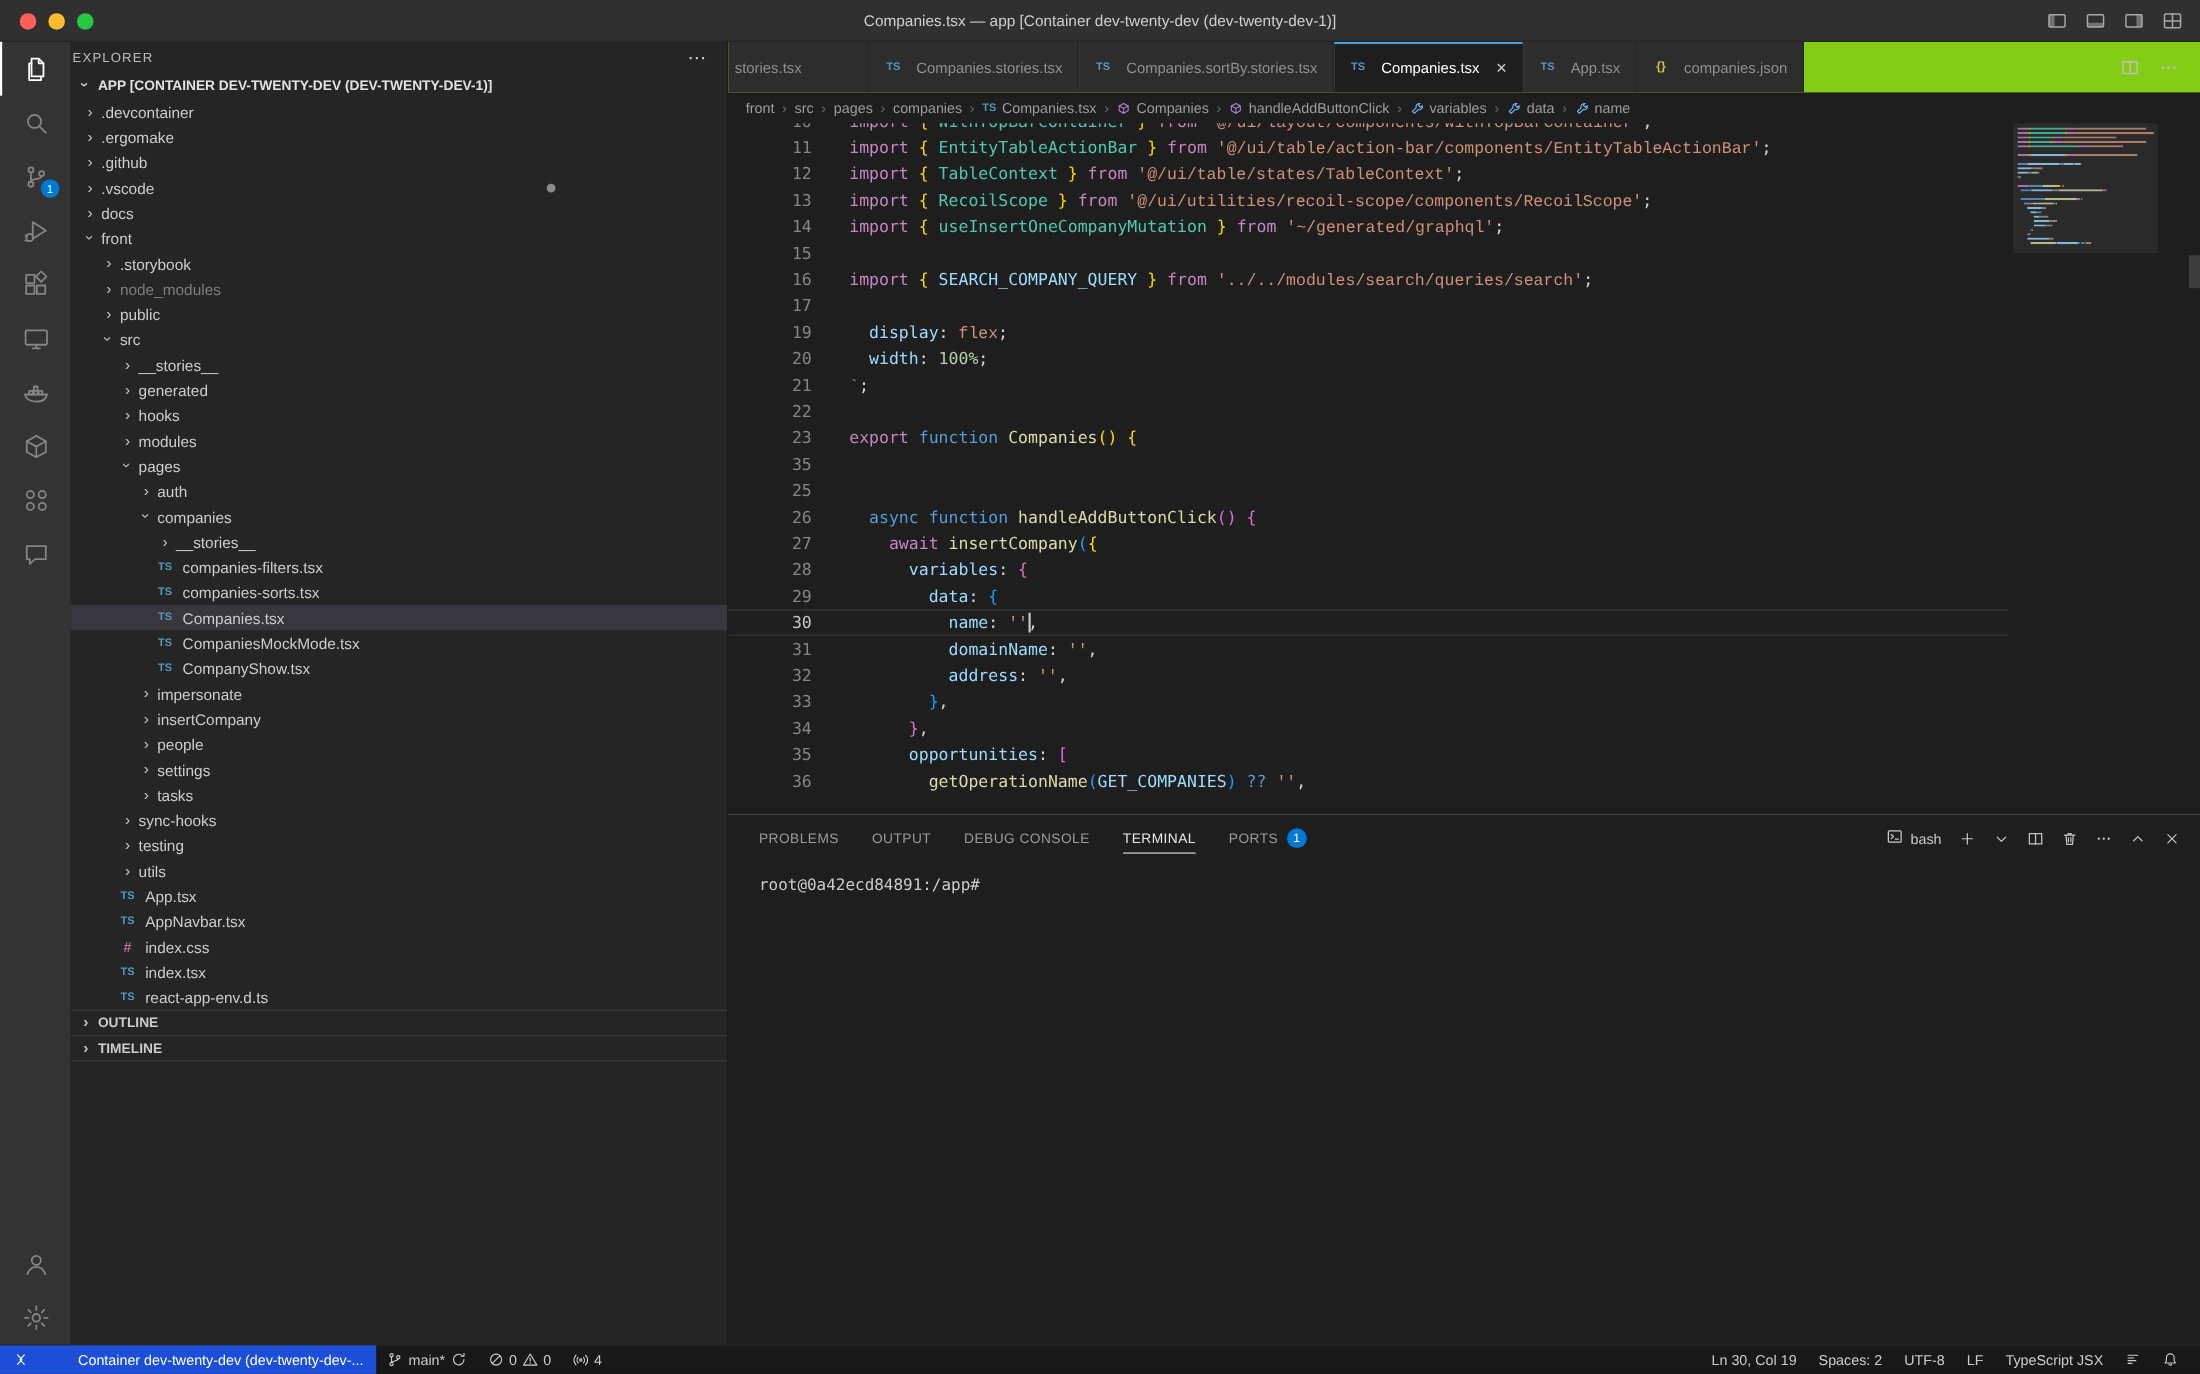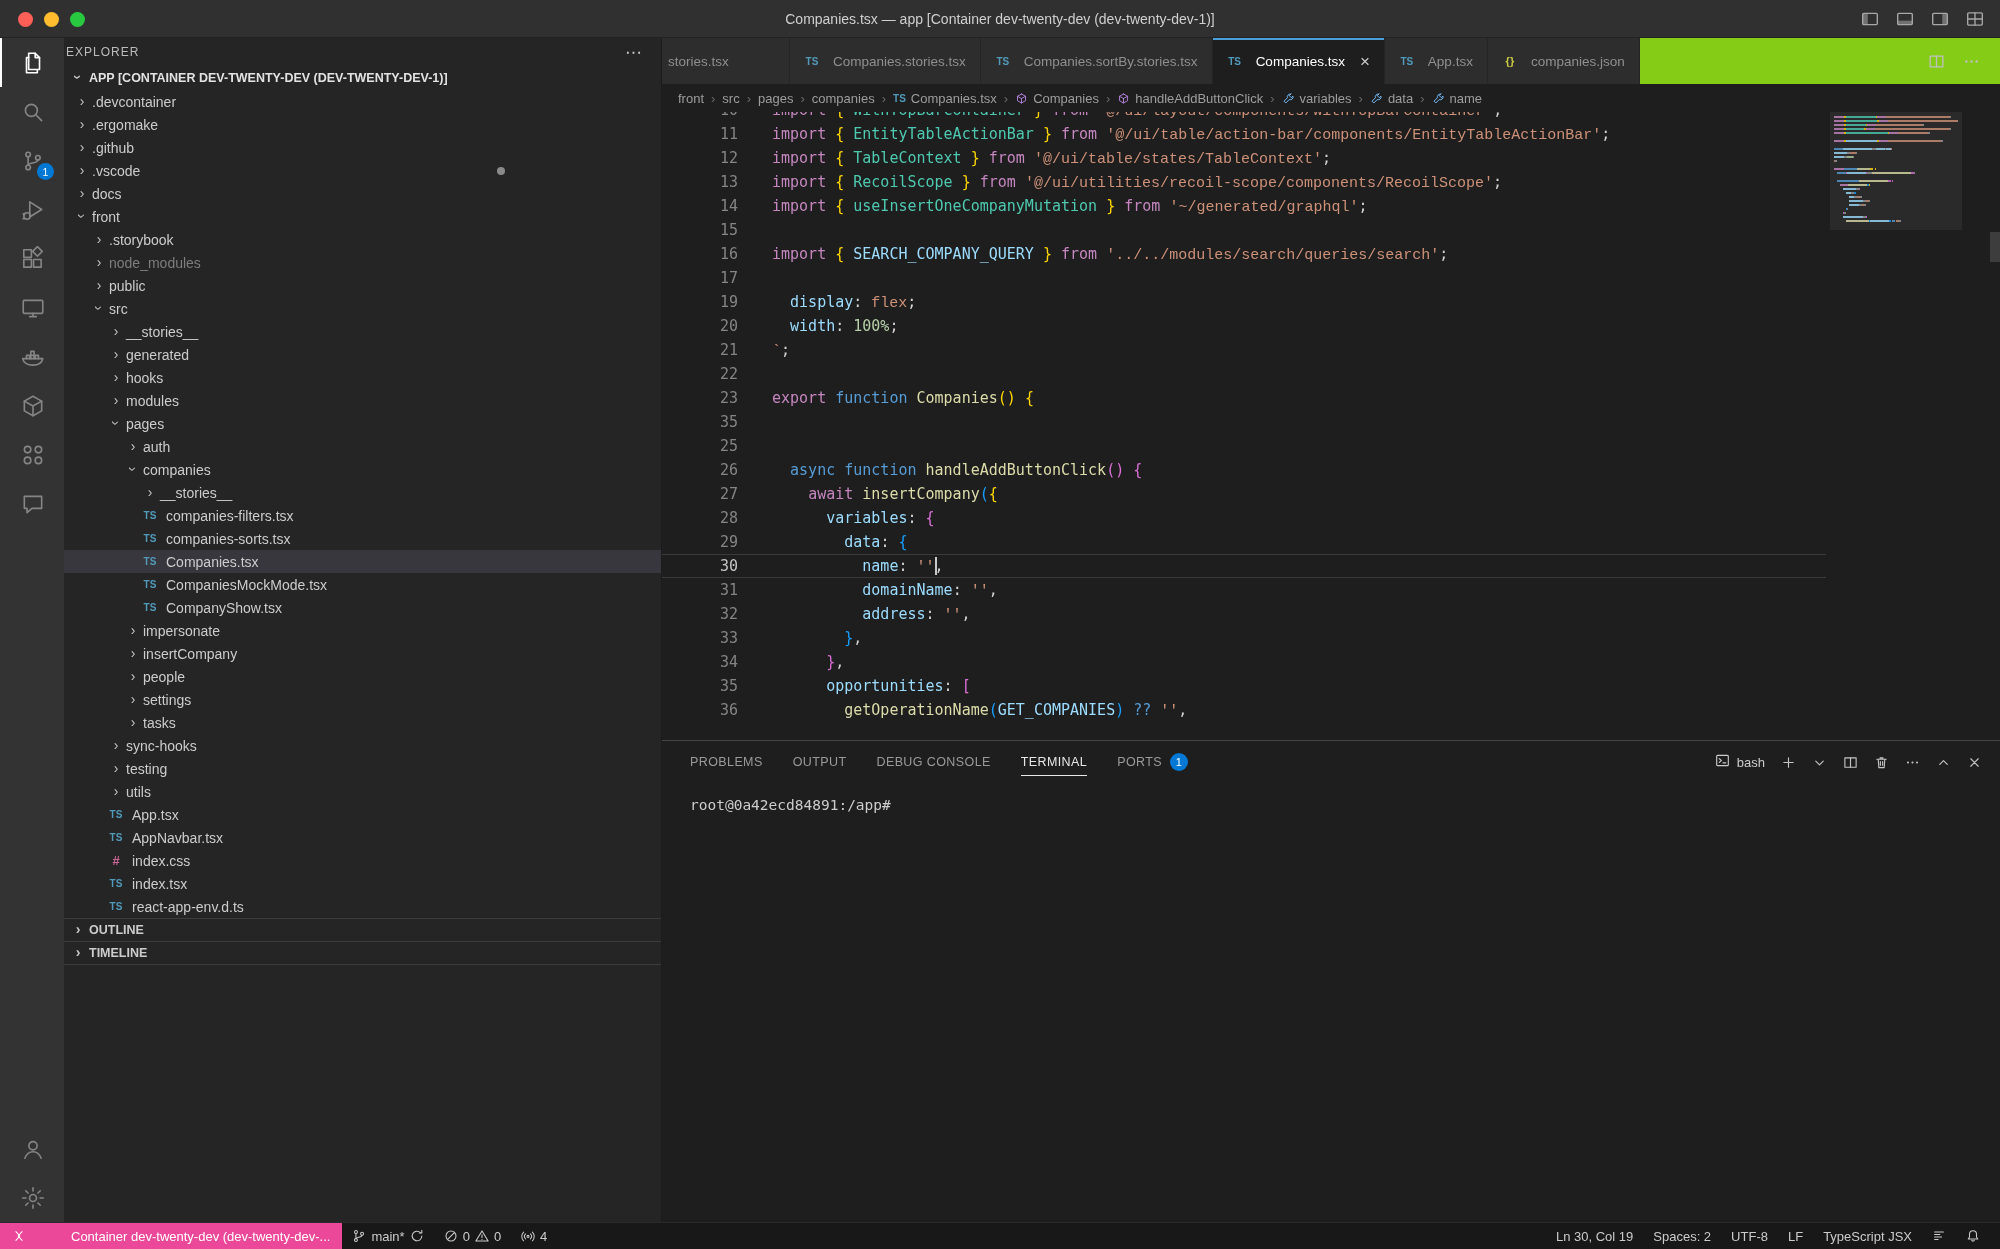--- a/index.html
+++ b/index.html
@@ -101,21 +101,21 @@
   .panel-actions { margin-left:auto; display:flex; align-items:center; gap:16px; color:#c5c5c5; }
   .shell-label { display:flex; align-items:center; gap:7px; font-size:13px; color:#cccccc; cursor:pointer; }
   .pa-ic { display:flex; cursor:pointer; }
   .terminal-body { flex:1; padding:14px 0 0 28px; font-family:"DejaVu Sans Mono", monospace; font-size:14.5px; color:#cccccc; cursor:text; }
 
   
   .statusbar { height:27px; background:#181818; border-top:1px solid #2b2b2b; display:flex; align-items:stretch; font-size:13px; color:#cccccc; }
   .sb-left { display:flex; align-items:stretch; }
   .sb-right { margin-left:auto; display:flex; align-items:stretch; padding-right:10px; }
   .sb-item { display:flex; align-items:center; gap:5px; padding:0 10px; cursor:pointer; white-space:nowrap; }
-  .sb-item.accent { background:#ec4899; color:#ffffff; padding:0 12px;gap:45px; }
+  .sb-item.accent { background:#1d4ed8; color:#ffffff; padding:0 12px;gap:45px; }
   .sb-ic { display:flex; }
 </style>
 </head>
 <body>
 
 <div class="window">
 
   <div class="titlebar">
     <div class="lights">
       <span class="light l-close"></span>

